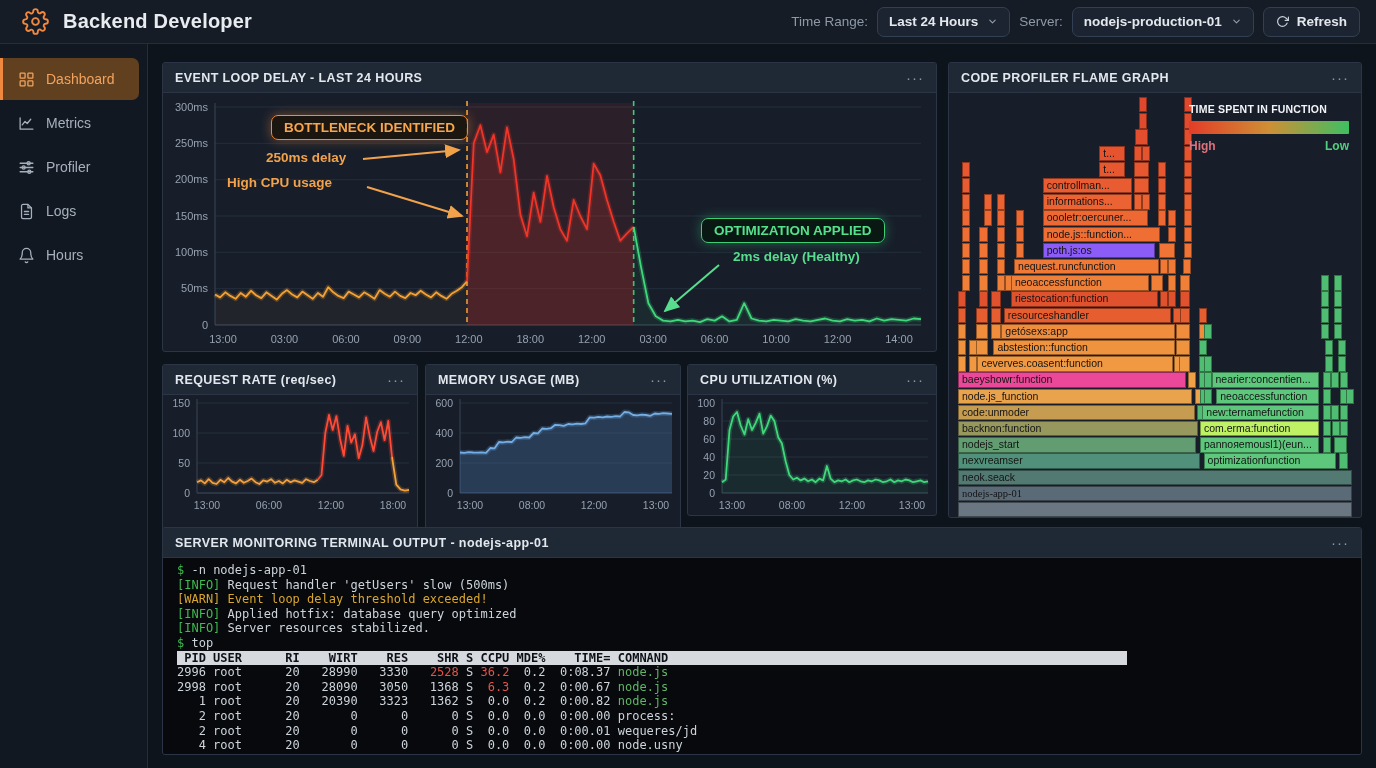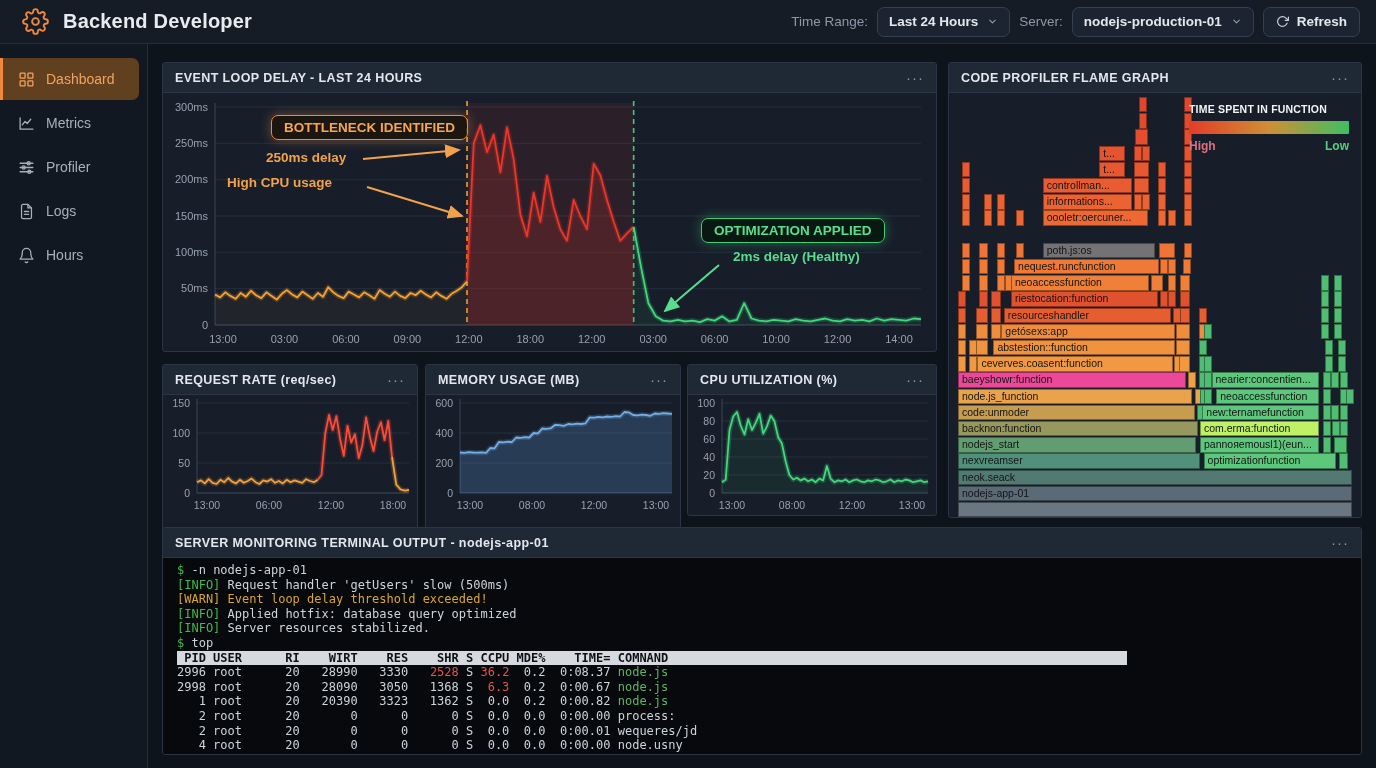--- a/index.html
+++ b/index.html
@@ -288,26 +288,35 @@
           <div class="frow" style="top: 113.4px;">
             <div class="fblock" style="left: 1.6%; width: 1%; background: rgb(237, 104, 51);"></div>
             <div class="fblock" style="left: 7.1%; width: 0.9%; background: rgb(237, 104, 51);"></div>
             <div class="fblock" style="left: 10.4%; width: 0.9%; background: rgb(237, 104, 51);"></div>
             <div class="fblock" style="left: 15%; width: 1.7%; background: rgb(237, 104, 51);"></div>
             <div class="fblock" style="left: 21.8%; width: 26.4%; background: rgb(237, 104, 51);">oooletr:oercuner...</div>
             <div class="fblock" style="left: 50.8%; width: 0.8%; background: rgb(237, 104, 51);"></div>
             <div class="fblock" style="left: 53.2%; width: 1.8%; background: rgb(237, 104, 51);"></div>
             <div class="fblock" style="left: 57.2%; width: 1.2%; background: rgb(237, 104, 51);"></div>
           </div>
+          <div class="frow" style="top: 129.6px;">
+            <div class="fblock" style="left: 1.6%; width: 1%; background: rgb(238, 110, 52);"></div>
+            <div class="fblock" style="left: 5.8%; width: 2.2%; background: rgb(238, 110, 52);"></div>
+            <div class="fblock" style="left: 10.4%; width: 0.9%; background: rgb(238, 110, 52);"></div>
+            <div class="fblock" style="left: 15%; width: 1.7%; background: rgb(238, 110, 52);"></div>
+            <div class="fblock" style="left: 21.8%; width: 29.4%; background: rgb(238, 110, 52);">node.js::function...</div>
+            <div class="fblock" style="left: 53.2%; width: 1.8%; background: rgb(238, 110, 52);"></div>
+            <div class="fblock" style="left: 57.2%; width: 1.2%; background: rgb(238, 110, 52);"></div>
+          </div>
           <div class="frow" style="top: 145.8px;">
             <div class="fblock" style="left: 1.6%; width: 1%; background: rgb(239, 116, 53);"></div>
             <div class="fblock" style="left: 5.8%; width: 2.2%; background: rgb(239, 116, 53);"></div>
             <div class="fblock" style="left: 10.4%; width: 0.9%; background: rgb(239, 116, 53);"></div>
             <div class="fblock" style="left: 15%; width: 1.7%; background: rgb(239, 116, 53);"></div>
-            <div class="fblock" style="left: 21.8%; width: 28.2%; background: #737373;">poth.js:os</div>
+            <div class="fblock" style="left: 21.8%; width: 28.2%; background: #8b5cf6;">poth.js:os</div>
             <div class="fblock" style="left: 51%; width: 4%; background: rgb(239, 116, 53);"></div>
             <div class="fblock" style="left: 57.2%; width: 1.2%; background: rgb(239, 116, 53);"></div>
           </div>
           <div class="frow" style="top: 162px;">
             <div class="fblock" style="left: 1.6%; width: 1%; background: rgb(240, 121, 54);"></div>
             <div class="fblock" style="left: 5.8%; width: 2.2%; background: rgb(240, 121, 54);"></div>
             <div class="fblock" style="left: 10.4%; width: 0.9%; background: rgb(240, 121, 54);"></div>
             <div class="fblock" style="left: 14.6%; width: 36.3%; background: rgb(240, 121, 54);">nequest.runcfunction</div>
             <div class="fblock" style="left: 51.2%; width: 1.4%; background: rgb(240, 121, 54);"></div>
             <div class="fblock" style="left: 53.2%; width: 2.2%; background: rgb(240, 121, 54);"></div>
@@ -421,21 +430,21 @@
             <div class="fblock" style="left: 95%; width: 3.2%; background: rgb(79, 189, 114);"></div>
           </div>
           <div class="frow" style="top: 356.4px;">
             <div class="fblock" style="left: 0.5%; width: 60.9%; background: rgb(81, 145, 123);">nexvreamser</div>
             <div class="fblock" style="left: 62.2%; width: 33.4%; background: rgb(93, 199, 124);">optimizationfunction</div>
             <div class="fblock" style="left: 96.3%; width: 2.1%; background: rgb(79, 189, 114);"></div>
           </div>
           <div class="frow" style="top: 372.6px;">
             <div class="fblock" style="left: 0.5%; width: 99%; background: rgb(83, 122, 114);">neok.seack</div>
           </div>
-          <div class="frow" style="top: 389px;">
+          <div class="frow" style="top: 389px; font-family: Liberation Serif, serif;">
             <div class="fblock" style="left: 0.5%; width: 99%; background: rgb(91, 106, 119);">nodejs-app-01</div>
           </div>
           <div class="frow" style="top: 405px;">
             <div class="fblock" style="left: 0.5%; width: 99%; background: rgb(106, 118, 129);"></div>
           </div>
         </div>
     </div>
   </div>
 
   <div class="panel small" id="p-req">

